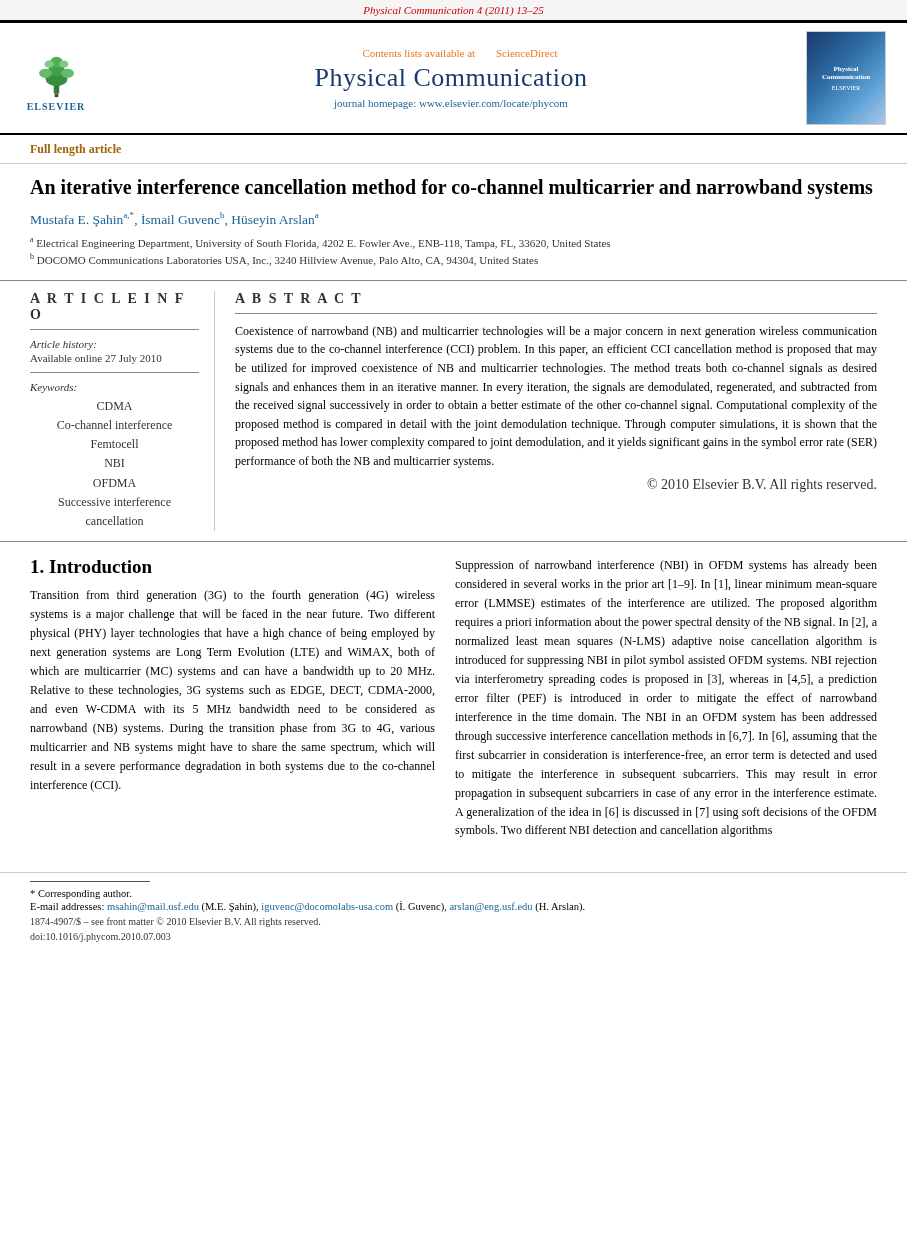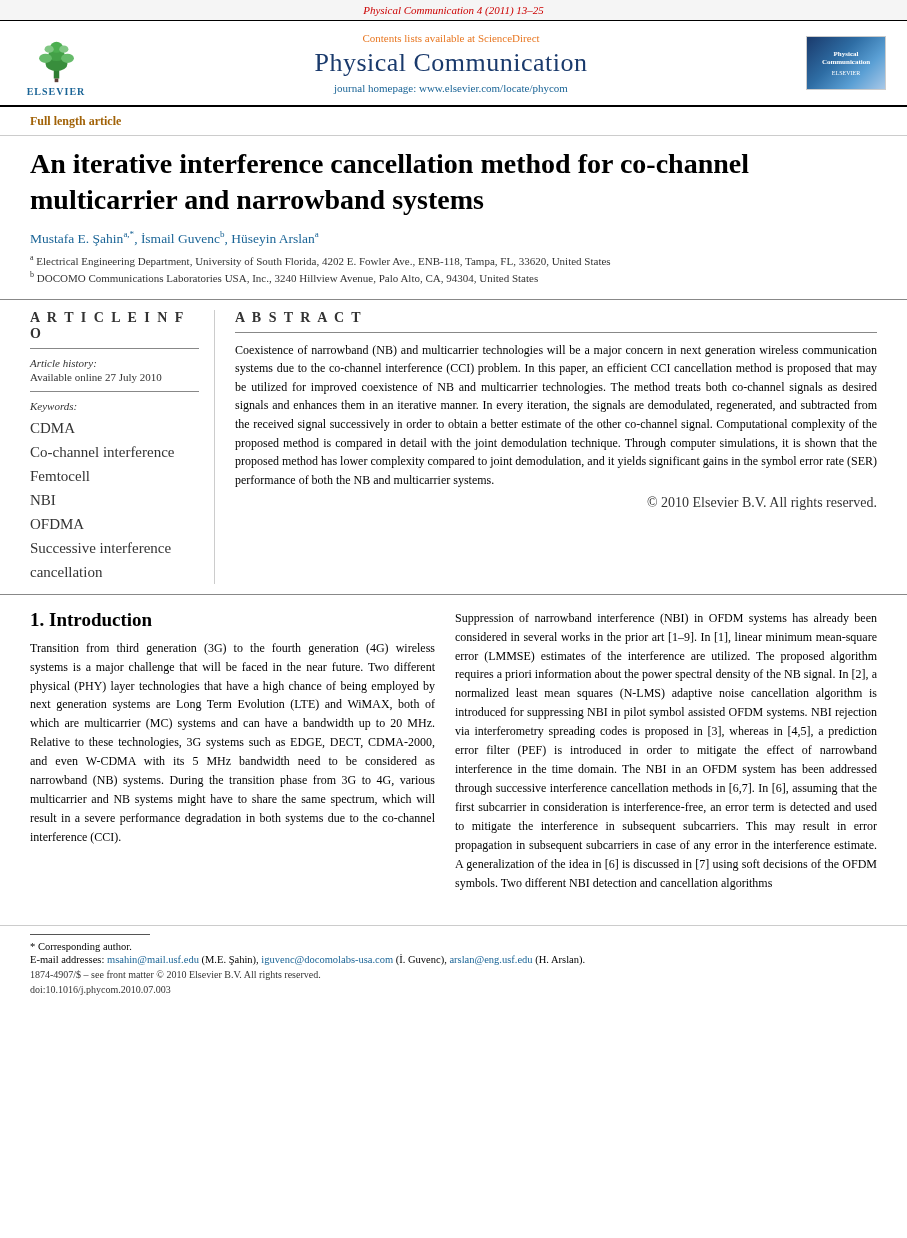--- a/index.html
+++ b/index.html
@@ -15,21 +15,21 @@
     .page {
       width: 907px;
       min-height: 1238px;
       background: #fff;
       padding: 0;
     }
 
     
     .top-bar {
       background: #f5f5f5;
-      border-bottom: 1px solid #000000;
+      border-bottom: 3px solid #000000;
       text-align: center;
       padding: 4px 0;
       font-size: 11px;
       color: #c00;
       font-style: italic;
     }
 
     
     .header {
       display: flex;
@@ -69,20 +69,21 @@
     }
 
     .sciencedirect-link {
       font-size: 11px;
       color: #555;
       margin-bottom: 4px;
     }
 
     .sciencedirect-link span {
       color: #e87722;
+      margin-left: 18px;
     }
 
     .journal-title {
       font-size: 26px;
       font-weight: normal;
       color: #1a3a6c;
       font-family: 'Times New Roman', Times, serif;
       letter-spacing: 0.5px;
     }
 
@@ -96,21 +97,21 @@
       color: #1a6496;
     }
 
     .header-right {
       width: 85px;
       flex-shrink: 0;
     }
 
     .journal-cover {
       width: 80px;
-      height: 54px;
+      height: 94px;
       border: 1px solid #ccc;
       background: linear-gradient(135deg, #1a3a6c 0%, #2e6da4 40%, #5a9fd4 70%, #a8c8e8 100%);
       display: flex;
       flex-direction: column;
       align-items: center;
       justify-content: center;
       color: white;
       font-size: 8px;
       text-align: center;
     }
@@ -134,21 +135,21 @@
       color: #a16207;
     }
 
     
     .article-title-section {
       padding: 10px 30px 12px 30px;
       border-bottom: 1px solid #888;
     }
 
     .article-main-title {
-      font-size: 28px;
+      font-size: 20px;
       font-weight: bold;
       color: #000;
       line-height: 1.3;
       margin-bottom: 10px;
       font-family: 'Times New Roman', Times, serif;
     }
 
     .authors {
       font-size: 13.5px;
       color: #1a6496;
@@ -221,23 +222,24 @@
     }
 
     .keywords-label {
       font-size: 11px;
       font-style: italic;
       color: #333;
       margin-bottom: 4px;
     }
 
     .keyword-item {
-      font-size: 15px;
+      font-size: 12px;
       color: #333;
       line-height: 1.6;
+      text-align: center;
     }
 
     .abstract-text {
       font-size: 12px;
       color: #000;
       line-height: 1.55;
       text-align: justify;
     }
 
     .copyright {

